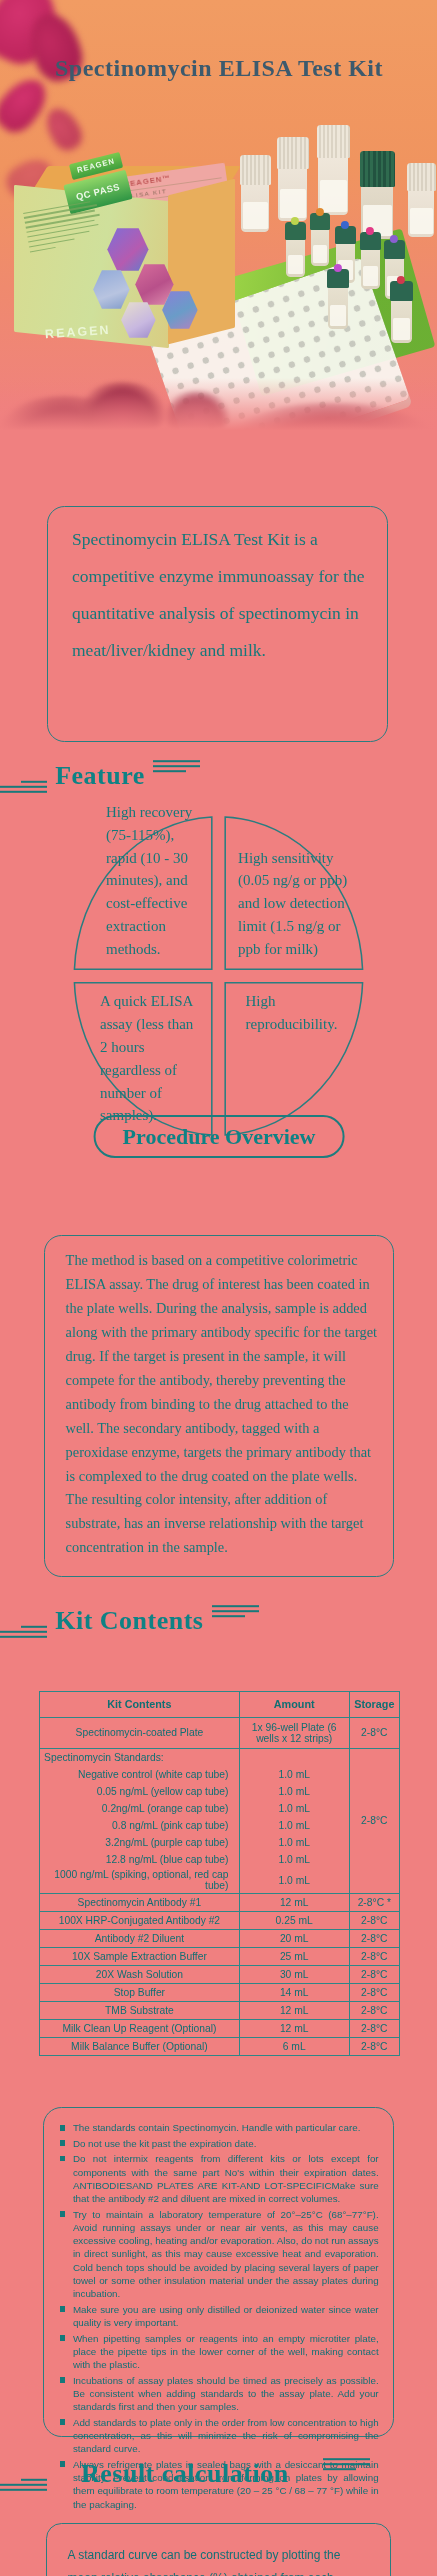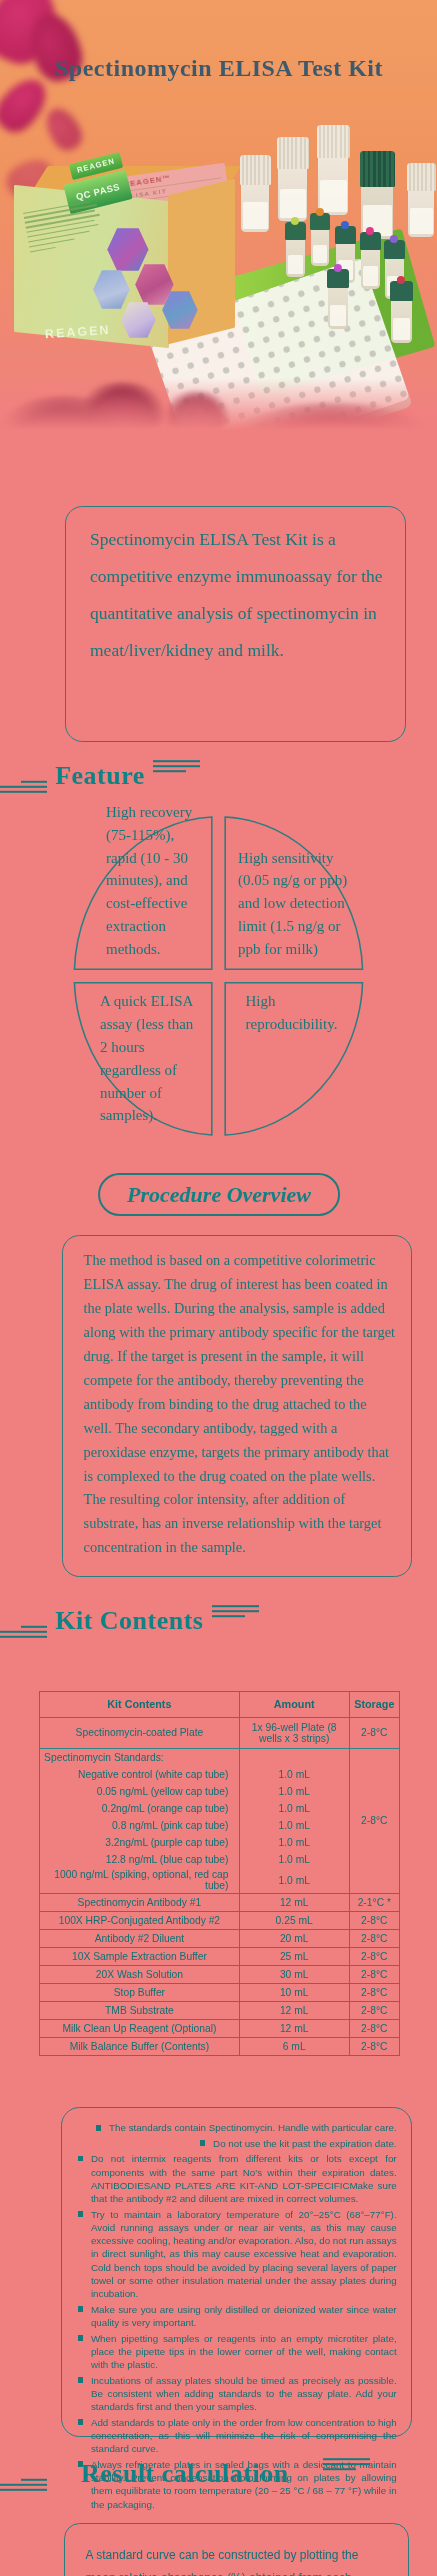--- a/index.html
+++ b/index.html
@@ -55,21 +55,21 @@
   
   .pill{position:absolute;left:50%;transform:translateX(-50%);border:2.1px solid #1e7c7e;border-radius:36px;
         color:#0e8285;font:bold 22px "Liberation Serif",serif;padding:6.7px 27px;white-space:nowrap;}
   .deco{position:absolute;left:0;width:100%;display:flex;align-items:center;gap:8.2px;}
   .deco h2{margin:0;font:bold 26px "Liberation Serif",serif;color:#0e8285;letter-spacing:0.5px;}
   .lstack{display:flex;flex-direction:column;gap:3.6px;width:47px;}
   .lstack i{display:block;height:1.8px;background:#17797b;}
   .lstack.lo{transform:translateY(10.8px);} .lstack.lo i:nth-child(1){width:55%;align-self:flex-end;}
   .lstack.hi{transform:translateY(-9.8px);} .lstack.hi i:nth-child(3){width:70%;}
   
-  .obox{position:absolute;border:1.5px solid #2a7d80;border-radius:17.5px;color:#15787a;margin-left:18px;}
+  .obox{position:absolute;border:1.5px solid #2a7d80;border-radius:17.5px;color:#15787a;}
   .desc-box{left:47px;top:506px;width:341px;height:236px;padding:14.4px 20.6px 0 24px;box-sizing:border-box;
         font-size:17.5px;line-height:2.1;}
   .proc-box{left:44px;top:1235px;width:350px;height:342px;padding:13.4px 15.5px 0 20.6px;box-sizing:border-box;
         font-size:14.4px;line-height:1.66;}
   
   .feature-wrap{position:absolute;left:59px;top:804px;width:319px;height:344px;}
   .feature-wrap svg{position:absolute;left:0;top:0;}
   .quad{position:absolute;width:50%;height:50%;display:flex;color:#15787a;
         font-size:15px;line-height:1.52;box-sizing:border-box;}
   .q-tl{left:0;top:0;align-items:flex-end;padding:0 13.4px 15.5px 47px;}
@@ -81,21 +81,21 @@
         font-family:"Liberation Sans","DejaVu Sans",sans-serif;color:#0f6f73;table-layout:fixed;}
   .kit-table td,.kit-table th{border:1px solid #2f8688;padding:1.5px 4.1px;}
   .kit-table th{font-size:10.8px;height:21.6px;}
   .kit-table td{font-size:10.3px;height:14px;text-align:center;}
   .kit-table td.l{text-align:left;} .kit-table td.r{text-align:right;padding-right:10.3px;}
   .kit-table tr.sub td{border-top:none;border-bottom:none;}
   .kit-table tr.grp td{border-bottom:none;}
   
   .warn-box{left:43px;top:2107px;width:351px;height:330px;border-radius:18.5px;padding:11.3px 14.4px 0 15.5px;
         box-sizing:border-box;}
-  .brow{display:flex;gap:7.7px;margin:2.1px 0;justify-content:flex-end;}
+  .brow{display:flex;gap:7.7px;margin:2.1px 0;}
   .bsq{flex:none;width:5.7px;height:5.7px;background:#15787a;margin-top:3.6px;}
   .brow p{margin:0;font:9.8px/1.36 "Liberation Sans","DejaVu Sans",sans-serif;color:#117076;text-align:justify;}
   
   .result-box{left:46px;top:2523px;width:345px;height:150px;border-radius:15.5px;padding:19.6px 18.5px 0 20.6px;
         box-sizing:border-box;font-family:"Liberation Sans","DejaVu Sans",sans-serif;}
   .result-box .rtext{margin:0 0 18.5px 0;font-size:12px;line-height:1.95;color:#117076;}
 </style>
 </head>
 <body>
 
@@ -240,21 +240,21 @@
         <span>High sensitivity (0.05 ng/g or ppb) and low detection limit (1.5 ng/g or ppb for milk)</span>
       </div>
     <div class="quad q-bl">
         <span>A quick ELISA assay (less than 2 hours regardless of number of samples).</span>
       </div>
     <div class="quad q-br">
         <span>High reproducibility.</span>
       </div>
   </div>
 
-  <div class="pill" style="top:1173px;font-style:italic;">
+  <div class="pill" style="top:1115px;">
     <span>Procedure Overview</span>
   </div>
   <div class="obox proc-box">
     <span>The method is based on a competitive colorimetric ELISA assay. The drug of interest has been coated in the plate wells. During the analysis, sample is added along with the primary antibody specific for the target drug. If the target is present in the sample, it will compete for the antibody, thereby preventing the antibody from binding to the drug attached to the well. The secondary antibody, tagged with a peroxidase enzyme, targets the primary antibody that is complexed to the drug coated on the plate wells. The resulting color intensity, after addition of substrate, has an inverse relationship with the target concentration in the sample.</span>
   </div>
 
   <div class="deco" style="top:1606px;">
     <span class="lstack lo">
         <i></i>
         <i></i>
@@ -275,21 +275,21 @@
         <col style="width:14%">
       </colgroup>
     <tbody>
         <tr>
       <th>Kit Contents</th>
       <th>Amount</th>
       <th>Storage</th>
     </tr>
     <tr style="height:31px;">
       <td>Spectinomycin-coated Plate</td>
-      <td>1x 96-well Plate (8 wells x 3 strips)</td>
+      <td>1x 96-well Plate (6 wells x 12 strips)</td>
       <td>2-8°C</td>
     </tr>
     <tr class="grp">
       <td class="l">Spectinomycin Standards:</td>
       <td></td>
       <td rowspan="8">2-8°C</td>
     </tr>
     <tr class="sub">
           <td class="r">Negative control (white cap tube)</td>
           <td>1.0 mL</td>
@@ -314,21 +314,21 @@
           <td class="r">12.8 ng/mL (blue cap tube)</td>
           <td>1.0 mL</td>
         </tr>
     <tr class="sub" style="border-bottom:1px solid #2f8688;">
           <td class="r">1000 ng/mL (spiking, optional, red cap tube)</td>
           <td>1.0 mL</td>
         </tr>
     <tr>
           <td>Spectinomycin Antibody #1</td>
           <td>12 mL</td>
-          <td>2-1°C *</td>
+          <td>2-8°C *</td>
         </tr>
     <tr>
           <td>100X HRP-Conjugated Antibody #2</td>
           <td>0.25 mL</td>
           <td>2-8°C</td>
         </tr>
     <tr>
           <td>Antibody #2 Diluent</td>
           <td>20 mL</td>
           <td>2-8°C</td>
@@ -338,35 +338,35 @@
           <td>25 mL</td>
           <td>2-8°C</td>
         </tr>
     <tr>
           <td>20X Wash Solution</td>
           <td>30 mL</td>
           <td>2-8°C</td>
         </tr>
     <tr>
           <td>Stop Buffer</td>
-          <td>10 mL</td>
+          <td>14 mL</td>
           <td>2-8°C</td>
         </tr>
     <tr>
           <td>TMB Substrate</td>
           <td>12 mL</td>
           <td>2-8°C</td>
         </tr>
     <tr>
           <td>Milk Clean Up Reagent (Optional)</td>
           <td>12 mL</td>
           <td>2-8°C</td>
         </tr>
     <tr>
-          <td>Milk Balance Buffer (Contents)</td>
+          <td>Milk Balance Buffer (Optional)</td>
           <td>6 mL</td>
           <td>2-8°C</td>
         </tr>
   </tbody>
     </table>
 
   <div class="obox warn-box">
     <div class="brow">
         <span class="bsq"></span>
         <p>The standards contain Spectinomycin. Handle with particular care.</p>

